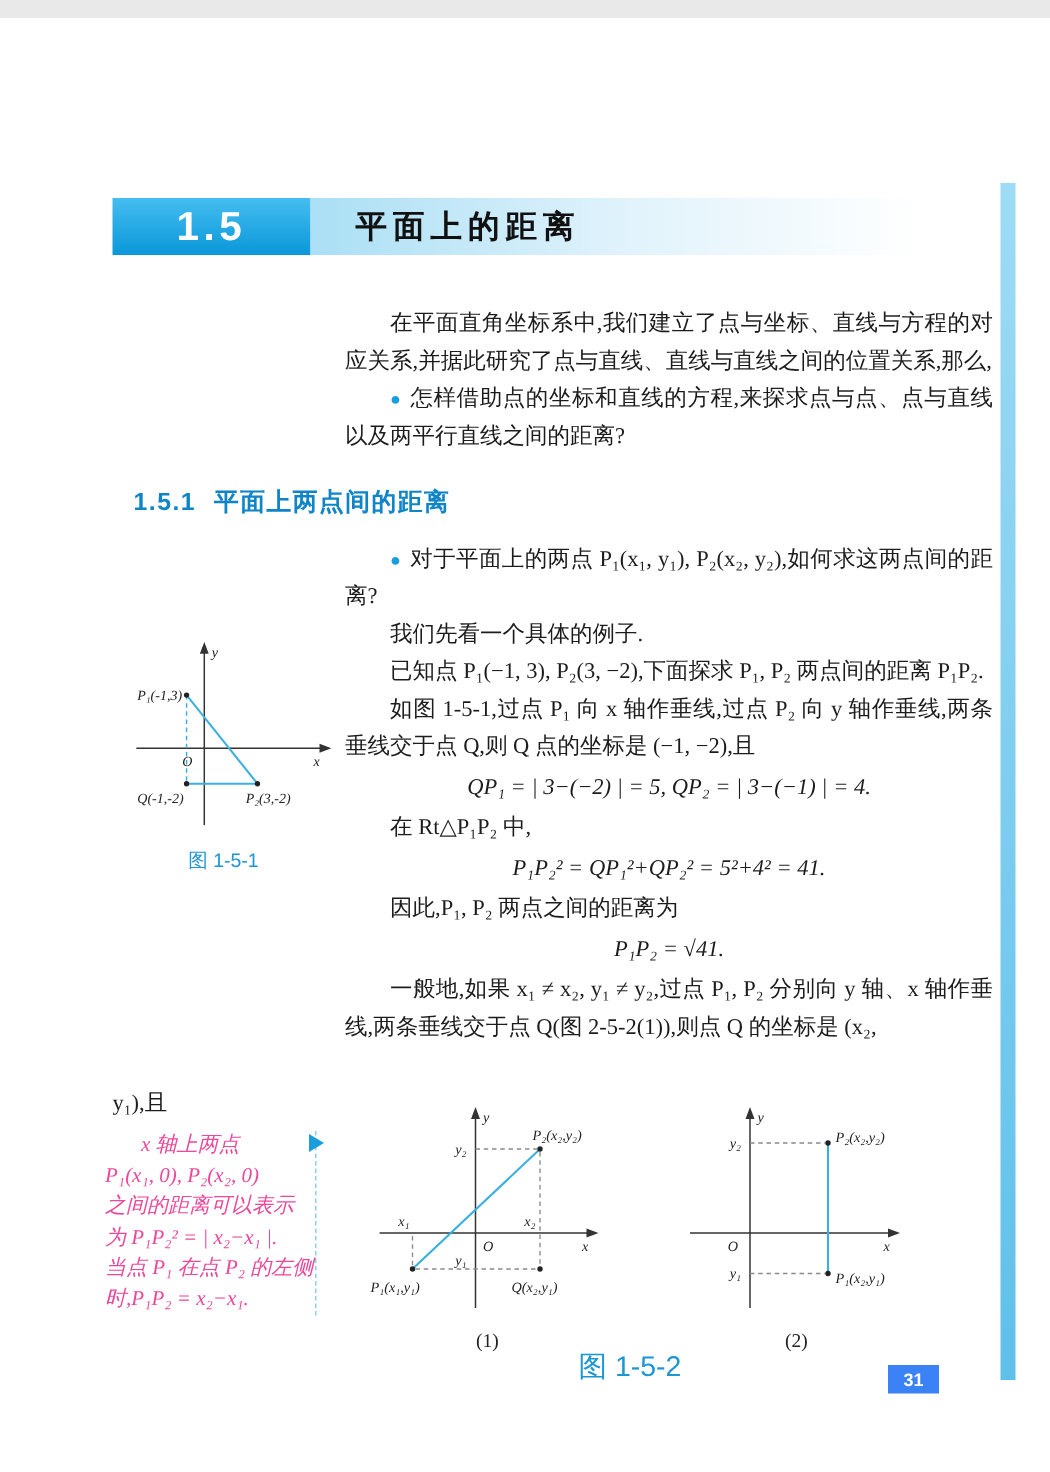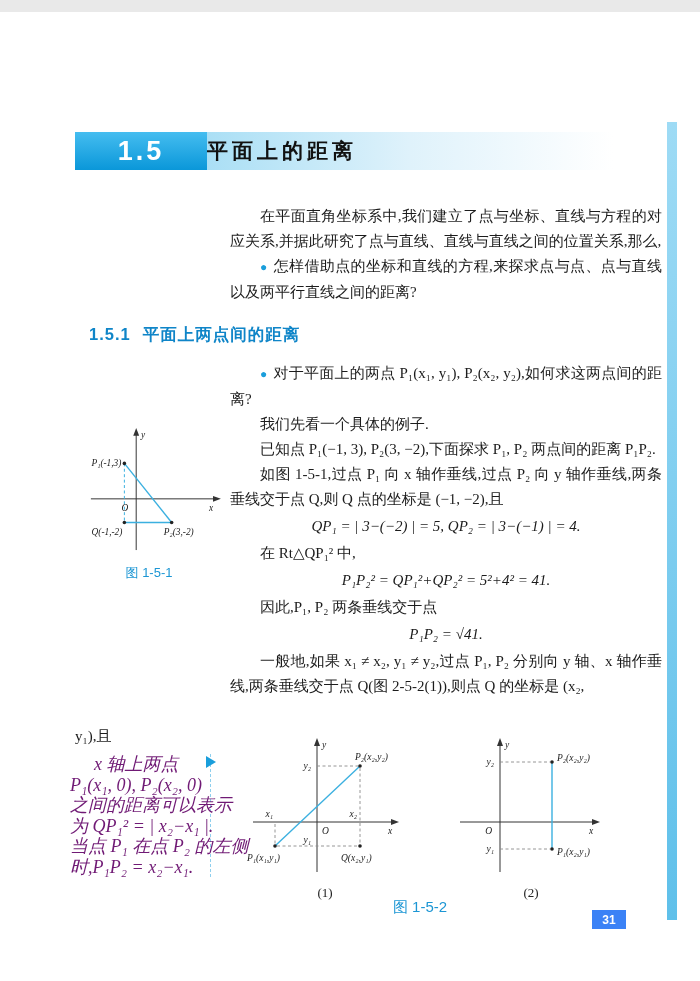--- a/index.html
+++ b/index.html
@@ -13,21 +13,21 @@
     background:linear-gradient(180deg,#9edbf5 0%,#5fc0ea 100%);}
   
   .header{position:absolute;left:75px;top:120px;width:583px;height:38px;display:flex;}
   .sec-num-box{width:132px;height:38px;
     background:linear-gradient(180deg,#45bdf0,#0a97d9);
     color:#fff;font-family:"Liberation Sans","DejaVu Sans",sans-serif;
     font-weight:bold;font-size:27px;display:flex;align-items:center;justify-content:center;
     letter-spacing:3px;}
   .sec-title-strip{flex:1;height:38px;
     background:linear-gradient(90deg,#aadff5 0%,#dff2fb 45%,#ffffff 90%);
-    display:flex;align-items:center;
+    display:flex;align-items:center;padding-left:30px;
     font-family:"Liberation Sans","DejaVu Sans",sans-serif;
     font-size:21px;font-weight:bold;color:#111;letter-spacing:4px;}
   
   .col{position:absolute;font-size:15px;line-height:25px;text-align:justify;}
   .col-intro{left:230px;top:192px;width:432px;}
   .main-col{left:230px;top:349px;width:432px;}
   .para{margin:0;text-indent:2em;}
   .eq{margin:2px 0;text-indent:0;text-align:center;font-style:italic;}
   .bullet{color:#1a9edb;font-size:12px;margin-right:6px;font-style:normal;}
   .bullet-para{text-indent:2em;}
@@ -36,33 +36,33 @@
     font-weight:bold;font-size:16.5px;letter-spacing:1px;}
   .subhead-title{margin-left:12px;}
   .cont-line{position:absolute;left:75px;top:712px;width:586px;margin:0;
     font-size:15px;line-height:25px;}
   
   .fig151{position:absolute;left:74px;top:412px;width:150px;text-align:center;}
   .fig-caption{color:#1c96d4;font-size:13px;margin-top:6px;
     font-family:"Liberation Sans","DejaVu Sans",sans-serif;}
   
   .margin-note{position:absolute;left:70px;top:742px;width:132px;
-    color:#701a75;font-size:18px;line-height:20.5px;font-style:italic;
+    color:#ec4899;font-size:14px;line-height:20.5px;font-style:italic;
     border-right:1px dashed #8ecfee;padding-right:8px;}
   .note-line{white-space:nowrap;}
   .note-line:first-child{padding-left:24px;}
   .note-triangle{position:absolute;left:206px;top:744px;width:0;height:0;
     border-top:6px solid transparent;border-bottom:6px solid transparent;
     border-left:10px solid #1a9edb;}
   
   .fig1521{position:absolute;left:245px;top:722px;width:160px;text-align:center;}
   .fig1522{position:absolute;left:452px;top:722px;width:158px;text-align:center;}
   .fig-sub{font-size:13px;margin-top:2px;color:#222;}
   .fig152cap{position:absolute;left:355px;top:886px;width:130px;text-align:center;
-    color:#1c96d4;font-size:15px;
+    color:#1c96d4;font-size:19px;
     font-family:"Liberation Sans","DejaVu Sans",sans-serif;}
   
   .page-num{position:absolute;left:592px;top:898px;width:34px;height:19px;
     background:#3b82f6;color:#fff;display:flex;align-items:center;justify-content:center;
     font-family:"Liberation Sans","DejaVu Sans",sans-serif;font-size:12px;font-weight:bold;}
   
   svg{overflow:visible;}
   .axis{stroke:#333;stroke-width:1;}
   .axis-arrow{fill:#333;}
   .blue{stroke:#3bb0e0;stroke-width:1.4;fill:none;}
@@ -96,23 +96,23 @@
   <div class="subhead">
     <span>1.5.1</span><span class="subhead-title">平面上两点间的距离</span>
   </div>
 
   <div class="col main-col">
     <p class="para bullet-para"><span class="bullet">●</span><span>对于平面上的两点 P₁(x₁, y₁), P₂(x₂, y₂),如何求这两点间的距离?</span></p>
     <p class="para">我们先看一个具体的例子.</p>
     <p class="para">已知点 P₁(−1, 3), P₂(3, −2),下面探求 P₁, P₂ 两点间的距离 P₁P₂.</p>
     <p class="para">如图 1-5-1,过点 P₁ 向 x 轴作垂线,过点 P₂ 向 y 轴作垂线,两条垂线交于点 Q,则 Q 点的坐标是 (−1, −2),且</p>
     <p class="eq">QP₁ = | 3−(−2) | = 5, QP₂ = | 3−(−1) | = 4.</p>
-    <p class="para">在 Rt△QP₁² 中,</p>
+    <p class="para">在 Rt△P₁P₂ 中,</p>
     <p class="eq">P₁P₂² = QP₁²+QP₂² = 5²+4² = 41.</p>
-    <p class="para">因此,P₁, P₂ 两条垂线交于点</p>
+    <p class="para">因此,P₁, P₂ 两点之间的距离为</p>
     <p class="eq">P₁P₂ = √41.</p>
     <p class="para">一般地,如果 x₁ ≠ x₂, y₁ ≠ y₂,过点 P₁, P₂ 分别向 y 轴、x 轴作垂线,两条垂线交于点 Q(图 2-5-2(1)),则点 Q 的坐标是 (x₂,</p>
   </div>
 
   <p class="cont-line">y₁),且</p>
 
   <div class="fig151">
     <svg width="148" height="130" viewBox="0 0 150 132">
       <line class="axis" x1="16" y1="76" x2="141" y2="76"></line>
       <polygon class="axis-arrow" points="148,76 140,73 140,79"></polygon>
@@ -131,21 +131,21 @@
       <text class="lbl" x="48" y="113" text-anchor="end">Q(-1,-2)</text>
       <text class="lbl" x="90" y="113">P₂(3,-2)</text>
     </svg>
     <div class="fig-caption">图 1-5-1</div>
   </div>
 
   <div class="margin-note">
     <div class="note-line">x 轴上两点</div>
     <div class="note-line">P₁(x₁, 0), P₂(x₂, 0)</div>
     <div class="note-line">之间的距离可以表示</div>
-    <div class="note-line">为 QP₁² = | x₂−x₁ |.</div>
+    <div class="note-line">为 P₁P₂² = | x₂−x₁ |.</div>
     <div class="note-line">当点 P₁ 在点 P₂ 的左侧</div>
     <div class="note-line">时,P₁P₂ = x₂−x₁.</div>
   </div>
   <div class="note-triangle"></div>
 
   <div class="fig1521">
     <svg width="160" height="145" viewBox="0 0 160 145">
       <line class="axis" x1="8" y1="88" x2="147" y2="88"></line>
       <polygon class="axis-arrow" points="154,88 146,85 146,91"></polygon>
       <line class="axis" x1="72" y1="138" x2="72" y2="11"></line>

